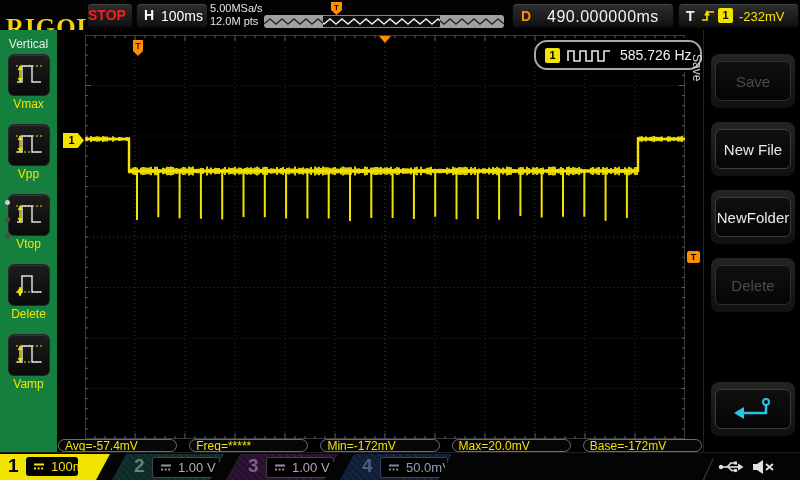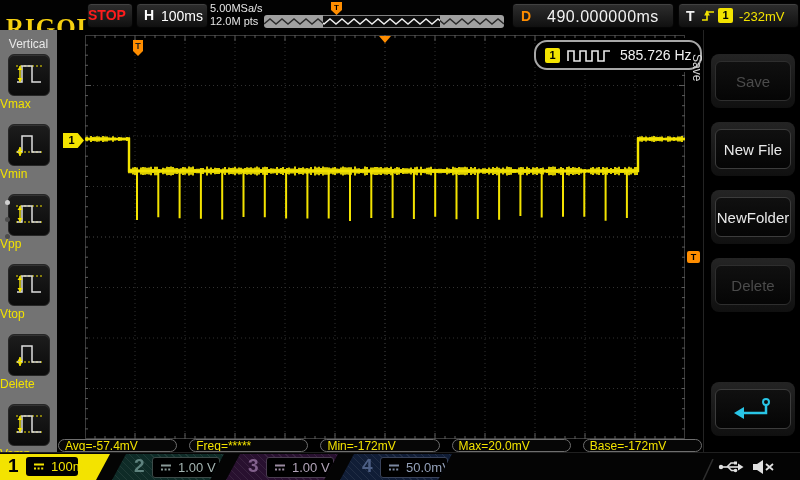--- a/index.html
+++ b/index.html
@@ -22,23 +22,23 @@
   .d-box{left:512px;top:3px;width:160px;height:23px;}
   .d-box .dl{position:absolute;left:8px;top:4px;color:#ff8d00;font-weight:bold;font-size:14px;}
   .d-box .dv{position:absolute;left:34px;top:4px;color:#f2f2f2;font-size:16px;letter-spacing:.5px;}
   .t-box{left:678px;top:3px;width:119px;height:23px;}
   .t-box .tl{position:absolute;left:7px;top:4px;color:#f2f2f2;font-weight:bold;font-size:14px;}
   .t-box .badge1{position:absolute;left:39px;top:4px;width:15px;height:15px;background:#f3e300;border-radius:2px;
                  color:#000;font-weight:bold;font-size:11px;text-align:center;line-height:15px;}
   .t-box .lvl{position:absolute;left:60px;top:5px;color:#f3e300;font-size:13px;}
   .slope-icon{position:absolute;left:22px;top:4px;}
   
-  .lmenu{position:absolute;left:0;top:30px;width:57px;height:422px;background:#737373;border-right:1px solid #181818;}
+  .lmenu{position:absolute;left:0;top:30px;width:57px;height:422px;background:#15803d;border-right:1px solid #181818;}
   .lmenu .title{margin-top:7px;text-align:center;color:#e8e8e8;font-size:12px;}
-  .vitem{width:57px;height:67px;text-align:left;position:relative;}
+  .vitem{width:57px;height:67px;text-align:center;position:relative;}
   .vitem .vbtn{margin:3px auto 0;width:40px;height:40px;background:linear-gradient(#1d1d1d,#0a0a0a);
                border:1px solid #262626;border-radius:6px;box-shadow:inset 0 1px 0 #333;display:flex;align-items:center;justify-content:center;}
   .vitem .vlab{margin-top:1px;color:#f3e300;font-size:12px;}
   .pagedots{position:absolute;left:5px;top:170px;}
   .pagedots i{display:block;width:5px;height:5px;border-radius:50%;margin-bottom:12px;}
   .pagedots i.on{background:#cfcfcf;} .pagedots i.off{background:#4d4d4d;}
   
   .display{position:absolute;left:57px;top:30px;width:646px;height:422px;background:#000;}
   .gridsvg{position:absolute;left:28px;top:5px;}
   .ch1tag{position:absolute;left:6px;top:103px;width:21px;height:15px;background:#f3e300;color:#000;
@@ -138,32 +138,20 @@
       <div class="vbtn">
           <span class="micon"><svg width="30" height="32">
               <line x1="2" y1="9" x2="28" y2="9" stroke="#f3e300" stroke-width="1" stroke-dasharray="2 2"></line>
               <path d="M3 25 H8 V9 H18 V25 H27" stroke="#ddd" stroke-width="1.5" fill="none"></path>
               <line x1="6" y1="25" x2="6" y2="9" stroke="#f3e300" stroke-width="1.4"></line>
               <polygon points="3.5,13 8.5,13 6,9" fill="#f3e300"></polygon>
               <polygon points="3.5,21 8.5,21 6,25" fill="#f3e300"></polygon>
             </svg></span>
         </div>
       <div class="vlab">Vmax</div>
-    </div>
-    <div class="vitem">
-      <div class="vbtn">
-          <span class="micon"><svg width="30" height="32">
-              <line x1="2" y1="25" x2="28" y2="25" stroke="#f3e300" stroke-width="1" stroke-dasharray="2 2"></line>
-              <path d="M3 25 H8 V9 H18 V25 H27" stroke="#ddd" stroke-width="1.5" fill="none"></path>
-              <line x1="6" y1="29" x2="6" y2="20" stroke="#f3e300" stroke-width="1.4"></line>
-              <polygon points="3.5,24 8.5,24 6,20" fill="#f3e300"></polygon>
-              <polygon points="3.5,25 8.5,25 6,29" fill="#f3e300"></polygon>
-            </svg></span>
-        </div>
-      <div class="vlab">Vmin</div>
     </div>
     <div class="vitem">
       <div class="vbtn">
           <span class="micon"><svg width="30" height="32">
               <line x1="2" y1="9" x2="28" y2="9" stroke="#f3e300" stroke-width="1" stroke-dasharray="2 2"></line>
               <line x1="2" y1="25" x2="28" y2="25" stroke="#f3e300" stroke-width="1" stroke-dasharray="2 2"></line>
               <path d="M3 25 H8 V9 H18 V25 H27" stroke="#ddd" stroke-width="1.5" fill="none"></path>
               <line x1="6" y1="25" x2="6" y2="9" stroke="#f3e300" stroke-width="1.4"></line>
               <polygon points="3.5,13 8.5,13 6,9" fill="#f3e300"></polygon>
               <polygon points="3.5,21 8.5,21 6,25" fill="#f3e300"></polygon>

